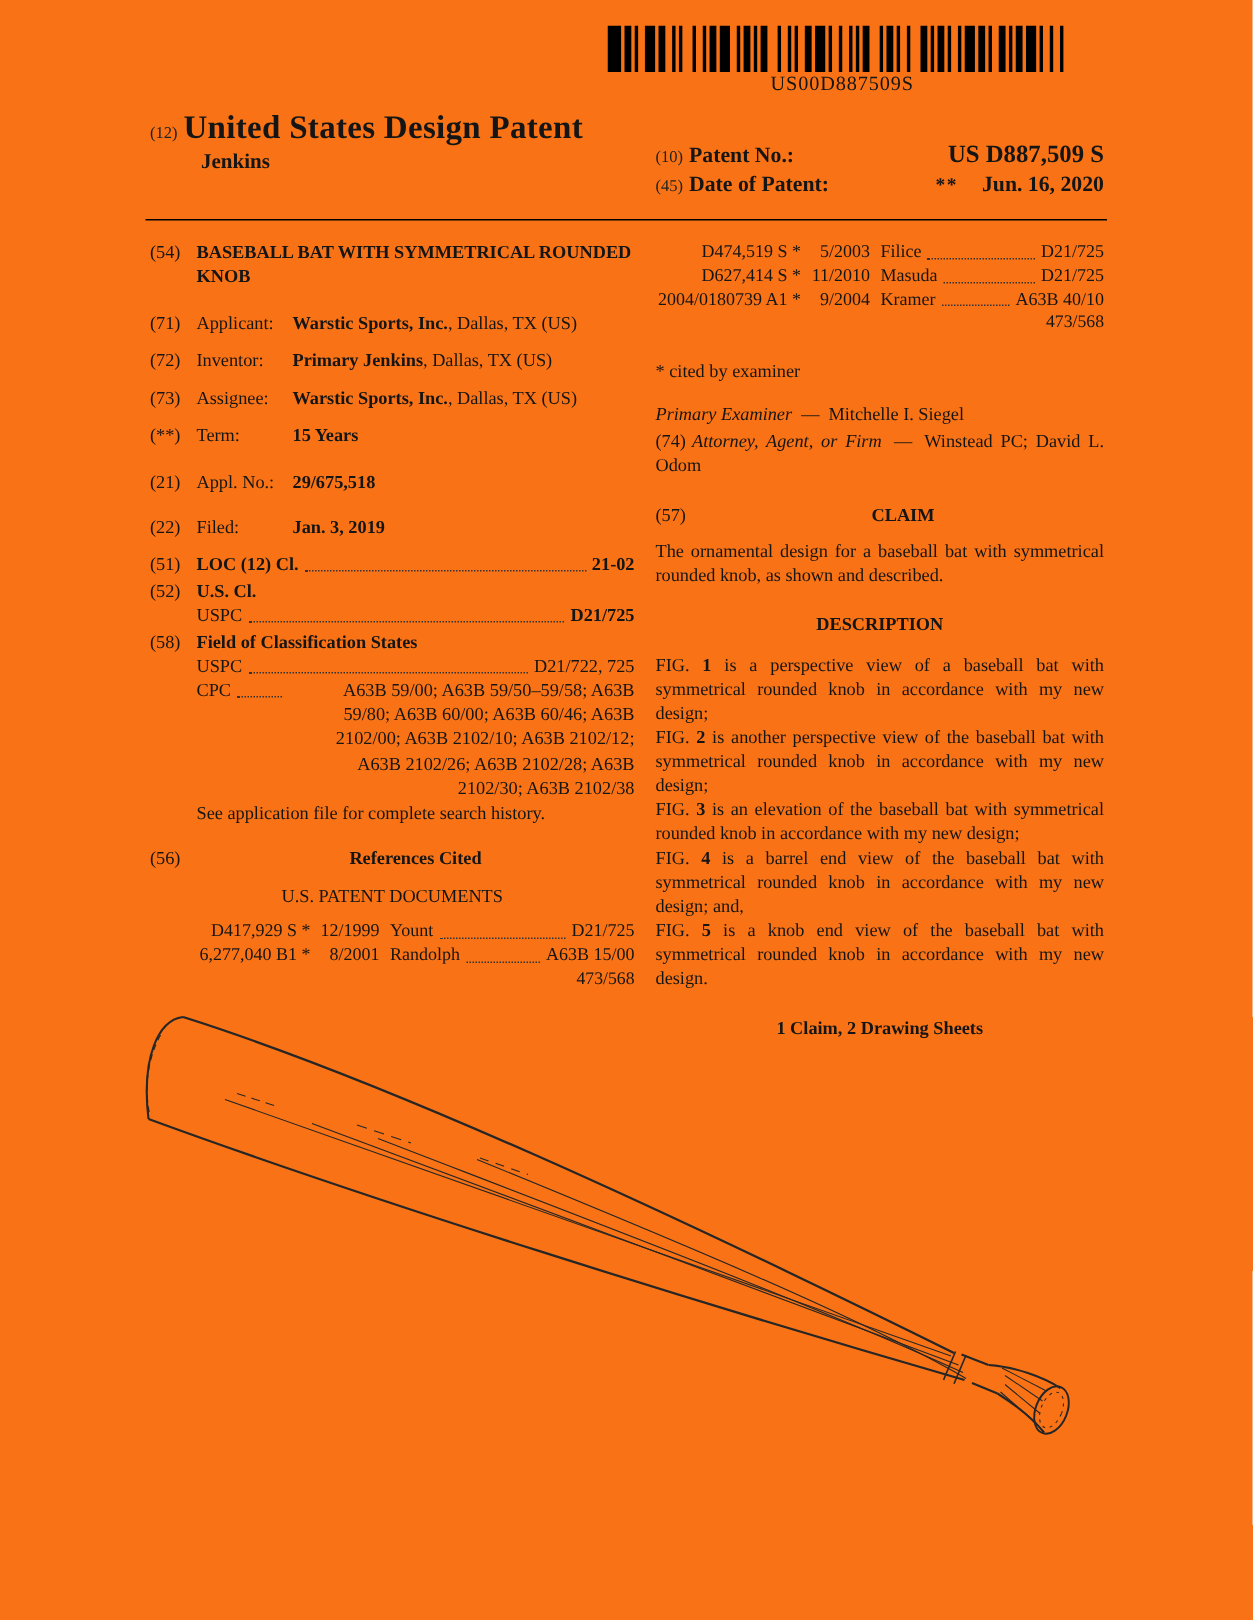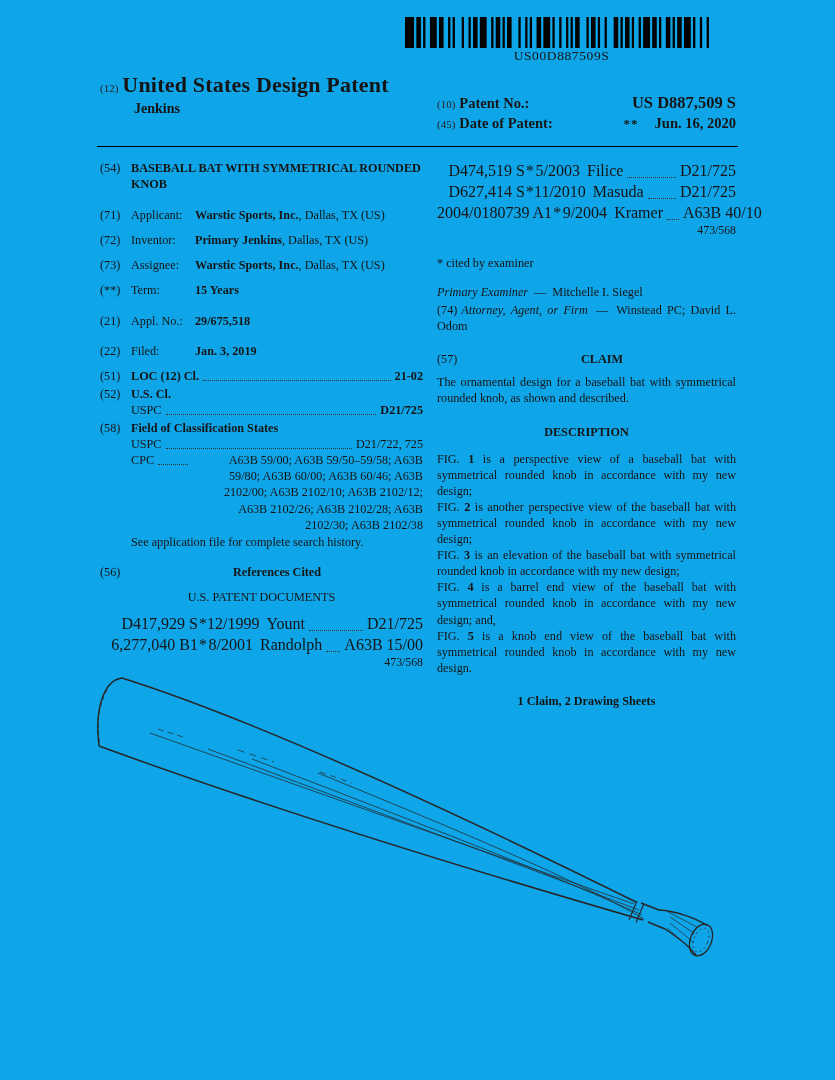--- a/index.html
+++ b/index.html
@@ -1,16 +1,16 @@
 <!DOCTYPE html>
 <html><head>
 <meta charset="utf-8">
 <style>
   html,body{margin:0;padding:0;background:#e8e8e8;}
-  .page{position:relative;width:835px;height:1080px;background:#0ea5e9;margin:0 auto;
+  .page{position:relative;width:835px;height:1080px;background:#f97316;margin:0 auto;
         font-family:"Liberation Serif","DejaVu Serif",serif;color:#151515;overflow:hidden;}
 
   
   .barcode{position:absolute;left:405px;top:17px;width:313px;height:31px;}
   .barcode-text{position:absolute;left:405px;top:48px;width:313px;text-align:center;
                 font-size:13.5px;letter-spacing:.6px;}
 
   
   .hdr-left{position:absolute;left:100px;top:72px;width:330px;}
   .knum{font-size:11px;color:#222;}
@@ -47,21 +47,21 @@
   .cpcline{text-align:right;margin-left:31px;}
   .cpc-first{flex:1;text-align:right;white-space:nowrap;}
   .cpc-leader{flex:0 0 30px;border-bottom:1.4px dotted #333;margin:0 4px 3px 4px;align-self:flex-end;}
   .search-note{margin-left:31px;margin-top:1px;}
 
   .sec-head{display:flex;margin-top:14px;}
   .sec-head .h{flex:1;text-align:center;font-weight:bold;}
   .subheading{text-align:center;margin-top:9px;}
 
   .cits{margin-top:8px;}
-  .cit{display:flex;font-size:16px;}
+  .cit{display:flex;font-size:12px;}
   .cit .cnum{flex:0 0 88px;text-align:right;white-space:nowrap;}
   .cit .cstar{flex:0 0 9px;text-align:right;}
   .cit .cdate{flex:0 0 46px;text-align:right;padding-right:5px;}
   .cit .cname{padding-left:2px;}
   .ccls{text-align:right;white-space:nowrap;}
   .cls2line{text-align:right;font-size:11.8px;}
 
   .cited-note{margin-top:16px;}
   .exline{margin:13px 0 0 0;text-align:justify;}
   .exline.tight{margin-top:2px;}

